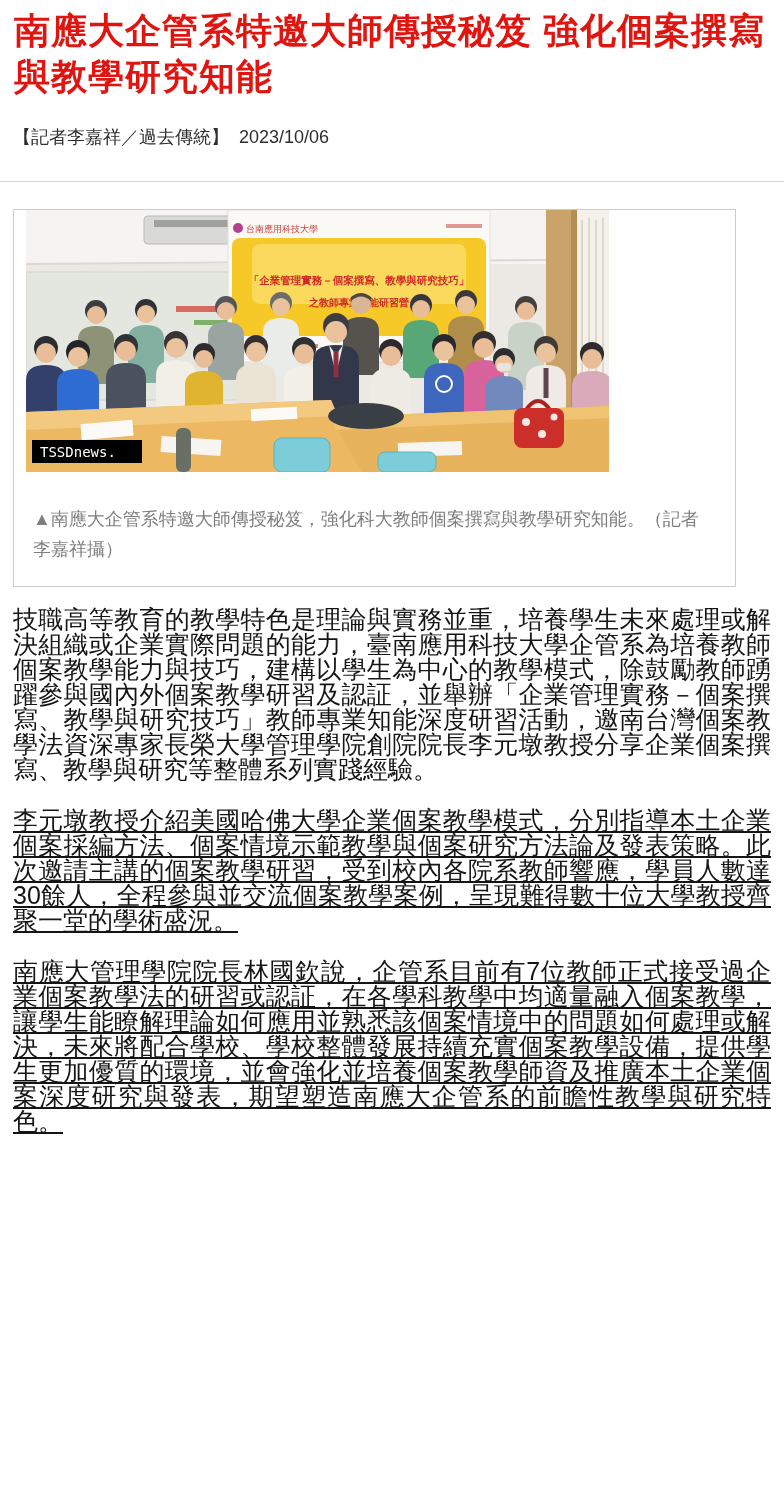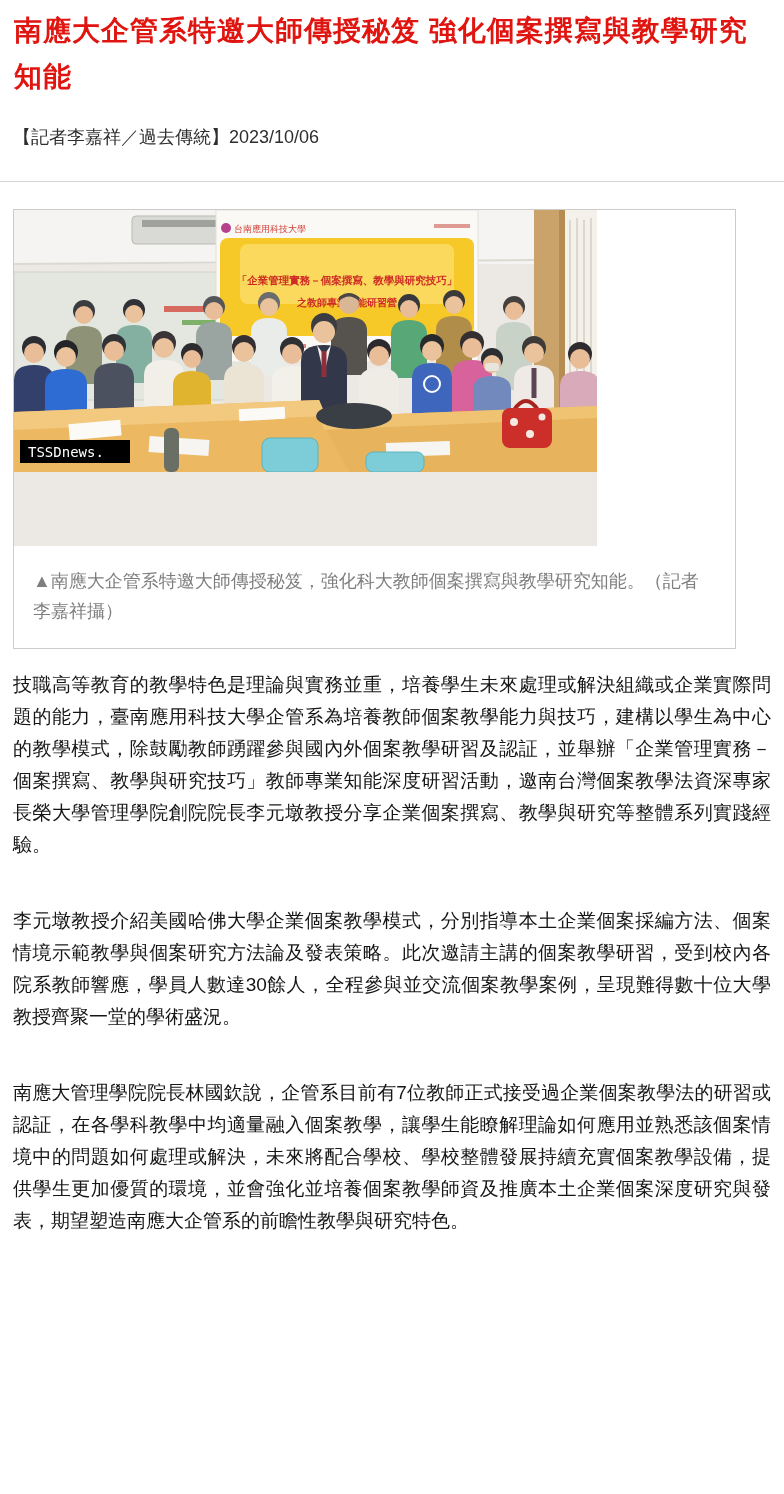--- a/index.html
+++ b/index.html
@@ -5,66 +5,67 @@
   html,body{margin:0;padding:0;background:#ffffff;}
   body{
     width:784px;
     font-family:"Liberation Sans","DejaVu Sans",sans-serif;
     color:var(--body,#111);
     -webkit-font-smoothing:antialiased;
   }
   .wrap{padding:0 13px;}
   h1.headline{
     margin:8px 1px 0;
-    font-size:28px;
+    font-size:36px;
     line-height:46px;
     font-weight:700;
     color:var(--headline,#e01510);
     letter-spacing:1px;
   }
   .byline{
     margin-top:26px;
     font-size:18px;
     line-height:22px;
     color:#2e2e2e;
   }
-  .byline .date{}
+  .byline .date{margin-left:10px;}
   hr.divider{
     border:none;
     border-top:1px solid var(--rule,#d5d5d5);
     margin:33px -13px 0;
   }
   figure.photo-box{
     margin:27px 0 0;
     width:721px;
     border:1px solid var(--border,#cccccc);
     background:#ffffff;
   }
   .photo{
-    width:583px;height:336px;
+    width:583px;height:262px;
     display:block;
     overflow:hidden;
     background:#ece9e4;
+    margin-left:12px;
   }
   .photo svg{display:block;}
   figcaption{
-    padding:20px 20px 22px 19px;
+    padding:32px 20px 22px 19px;
     font-size:18px;
     line-height:30px;
     color:var(--caption,#7e7e7e);
   }
   .body-text{margin-top:20px;}
   .body-text p{
     margin:0;
-    font-size:19px;
-    line-height:32px;
+    font-size:25px;
+    line-height:25px;
     color:var(--body,#111111);
     text-align:justify;
   }
-  .body-text p + p{margin-top:44px;}
+  .body-text p + p{margin-top:26px;text-decoration:underline;}
 </style>
 </head>
 <body>
 
 <div class="wrap">
 
   <h1 class="headline">南應大企管系特邀大師傳授秘笈 強化個案撰寫與教學研究知能</h1>
 
   <div class="byline">
     <span>【記者李嘉祥／過去傳統】</span><span class="date">2023/10/06</span>

